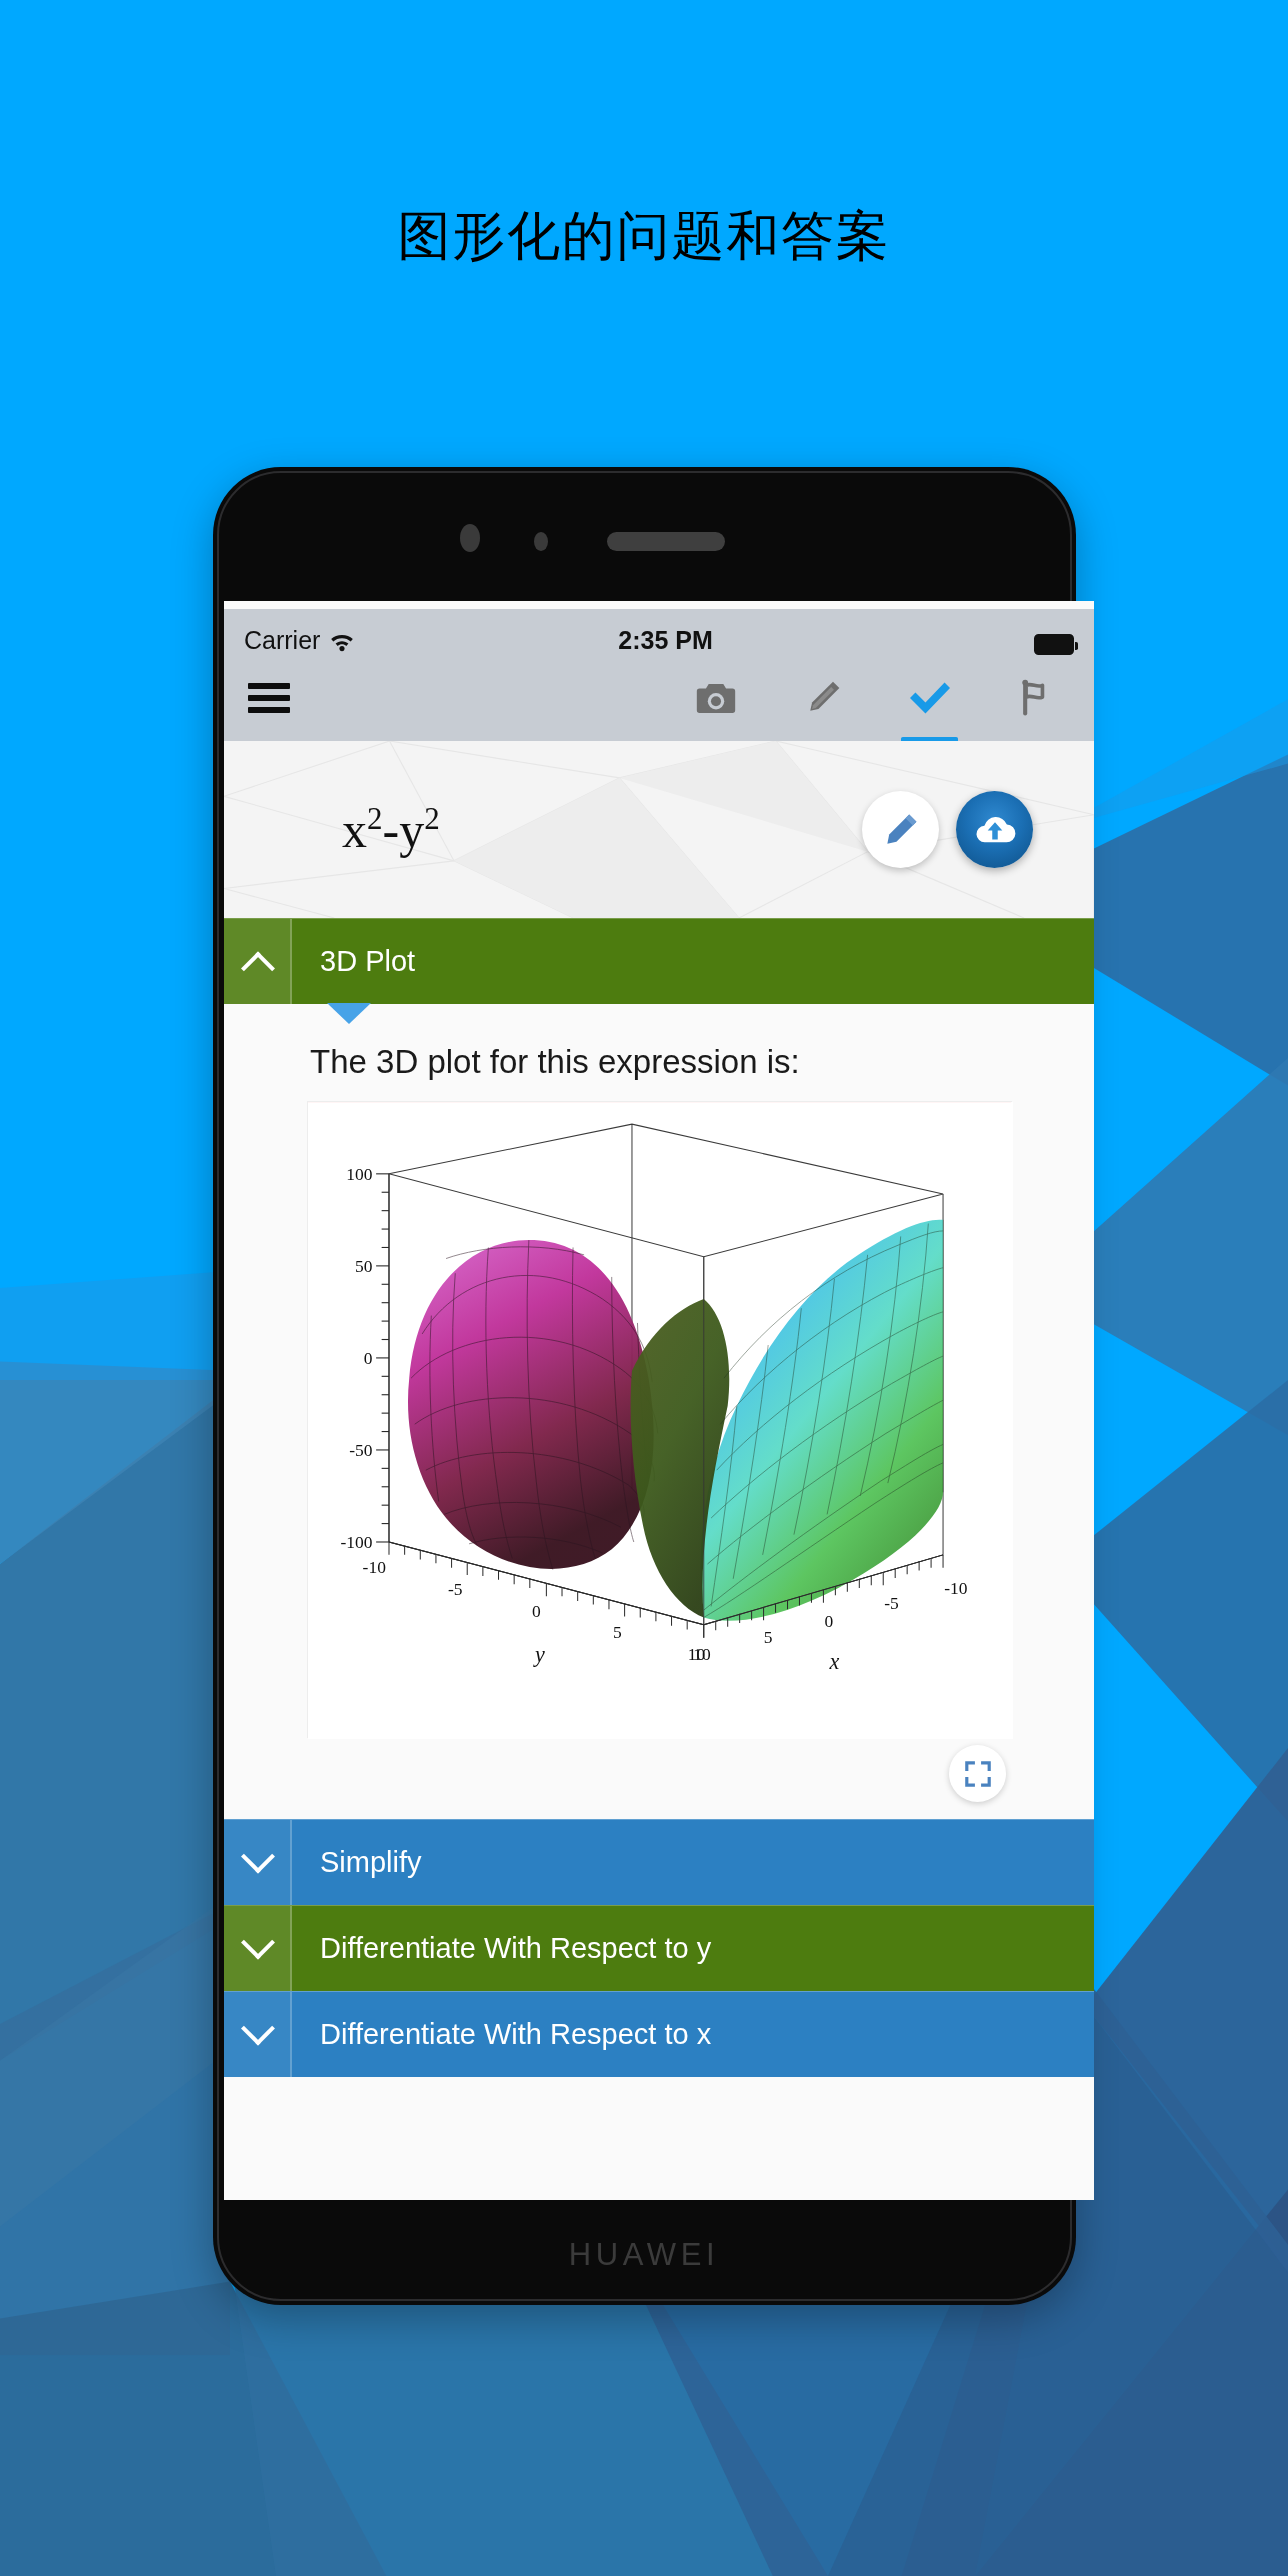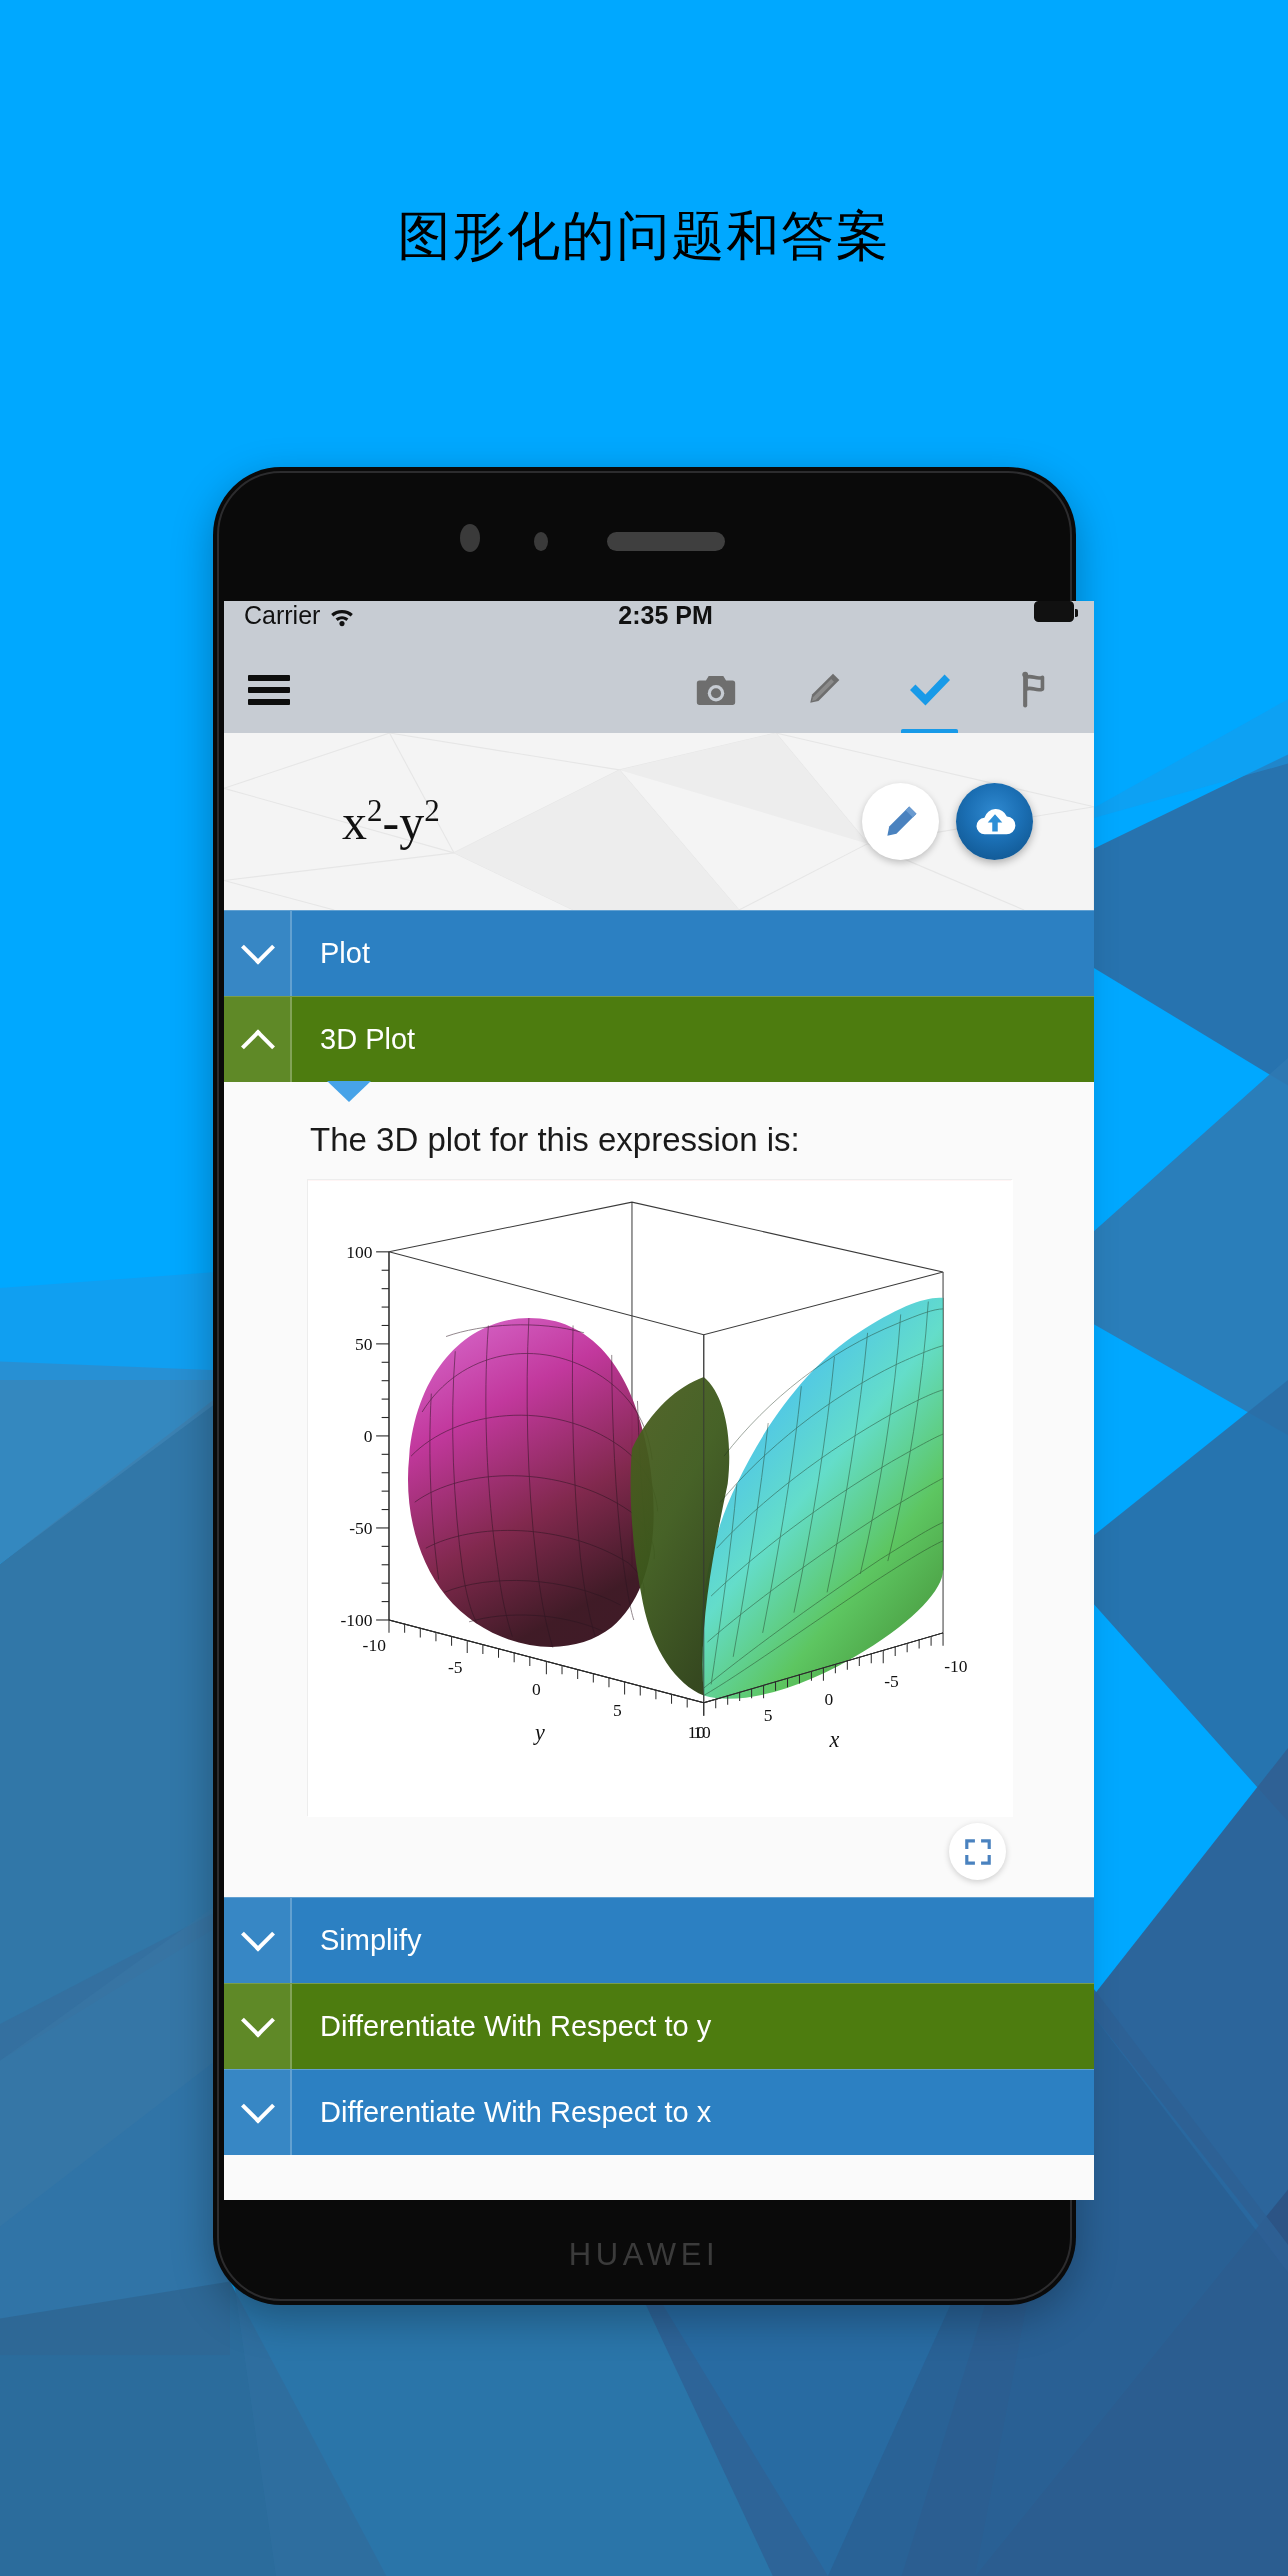--- a/index.html
+++ b/index.html
@@ -100,23 +100,24 @@
     height: 1599px;
     overflow: hidden;
     background: #fafafa;
   }
 
   
   .statusbar {
     height: 46px;
     background: #c7ccd3;
     display: flex;
-    align-items: flex-start;
+    align-items: flex-end;
     padding: 0 20px;
     position: relative;
+    margin-top: 8px;
   }
   .sb-left { display: flex; align-items: center; gap: 7.4px; }
   .sb-carrier { font-size: 25px; color: #111; font-weight: 400; }
   .sb-time {
     position: absolute; left: 0; width: 100%;
     text-align: center; font-size: 25px; color: #111; font-weight: 700; padding-left: 13px;
   }
   .sb-right { margin-left: auto; display: flex; align-items: center; z-index: 2; }
   .battery {
     width: 40px; height: 21px;
@@ -426,26 +427,20 @@
         </div>
         <div class="fab fab-upload">
           <svg width="42" height="37" viewBox="0 0 46 40">
             <path d="M12 34a9 9 0 0 1-.6-18A13 13 0 0 1 36 14.5a8.5 8.5 0 0 1-.8 19.5z" fill="#ffffff"></path>
             <path d="M23 12l8 9h-5v10h-6V21h-5z" fill="#2e8fd6"></path>
           </svg>
         </div>
       </div>
     </div>
 
-    <div class="acc-row dark">
-      <div class="acc-gutter">
-        <i class="chev down"></i>
-      </div>
-      <div class="acc-label">Plot</div>
-    </div>
 
     <div class="acc-row light">
       <div class="acc-gutter">
         <i class="chev up"></i>
       </div>
       <div class="acc-label">3D Plot</div>
       <div class="acc-pointer"></div>
     </div>
 
     <div class="panel">

